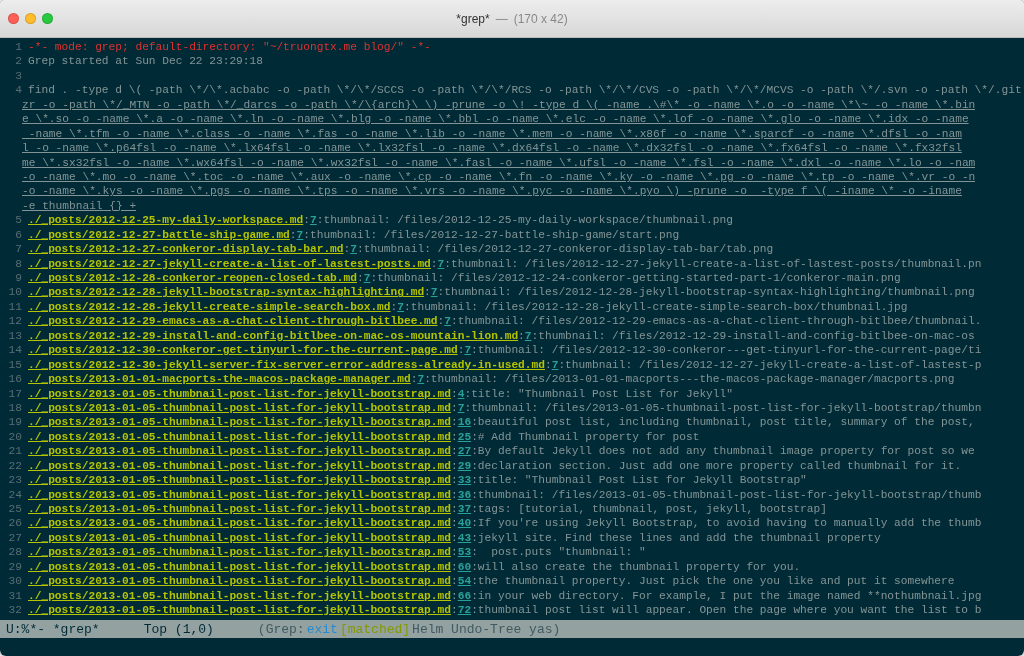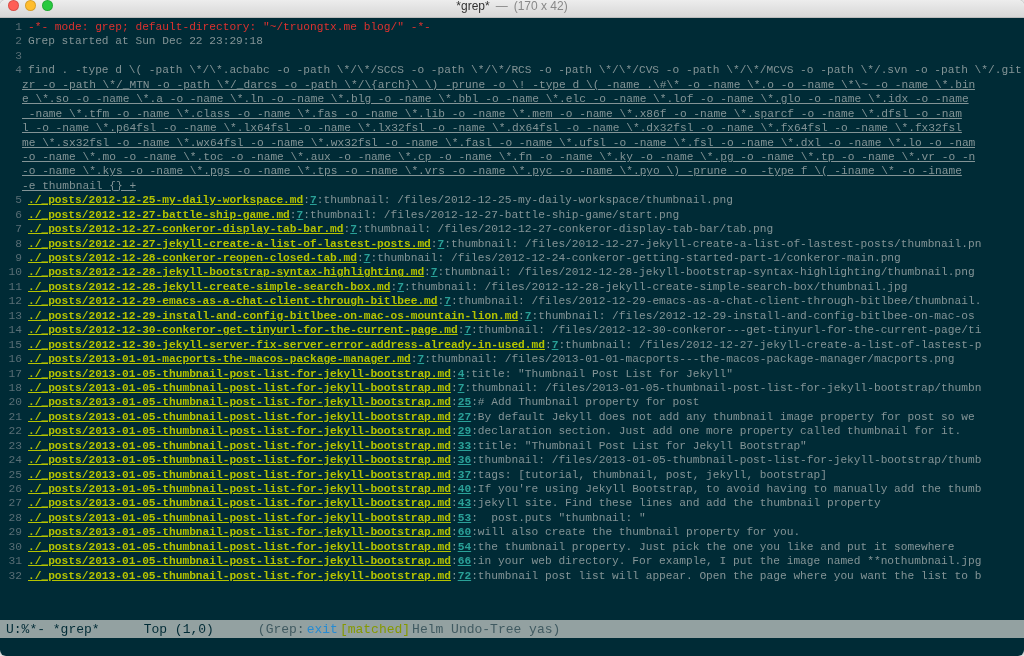--- a/index.html
+++ b/index.html
@@ -1,21 +1,21 @@
 <!DOCTYPE html>
 <html><head>
 <meta charset="utf-8">
 <style>
   * { margin: 0; padding: 0; box-sizing: border-box; }
   html, body { width: 1024px; height: 656px; overflow: hidden; font-family: Menlo, Monaco, "Courier New", monospace; }
   body { background: #e6e6e6; }
 
   .window { width: 1024px; height: 656px; background: #fff; border-radius: 6px; overflow: hidden; display: flex; flex-direction: column; box-shadow: 0 0 0 1px rgba(0,0,0,0.1); }
 
-  .titlebar { height: 18px; background: linear-gradient(#ededed,#d7d7d7); border-bottom: 1px solid #bcbcbc; display: flex; padding: 0 8px; font: 12px/1 -apple-system, "Helvetica Neue", Arial, sans-serif; color: #4a4a4a; }
+  .titlebar { height: 38px; background: linear-gradient(#ededed,#d7d7d7); border-bottom: 1px solid #bcbcbc; display: flex; align-items: center; padding: 0 8px; font: 12px/1 -apple-system, "Helvetica Neue", Arial, sans-serif; color: #4a4a4a; }
   .traffic { display: flex; gap: 6px; }
   .tl { width: 11px; height: 11px; border-radius: 50%; border: 1px solid rgba(0,0,0,0.15); }
   .tl.close { background: #ff5f56; }
   .tl.min   { background: #ffbd2e; }
   .tl.max   { background: #27c93f; }
   .title-wrap { flex: 1; text-align: center; display:flex; justify-content:center; gap:6px; }
   .title-main { color:#333; }
   .title-dim  { color:#888; }
   .title-dims { color:#888; }
 
@@ -93,20 +93,21 @@
         <div class="row"><span class="gutter">9</span><span class="rowtext"><span class="hit-file">./_posts/2012-12-28-conkeror-reopen-closed-tab.md</span><span class="hit-rest">:</span><span class="hit-ln">7</span><span class="hit-rest">:</span><span class="hit-rest">thumbnail: /files/2012-12-24-conkeror-getting-started-part-1/conkeror-main.png</span></span></div>
         <div class="row"><span class="gutter">10</span><span class="rowtext"><span class="hit-file">./_posts/2012-12-28-jekyll-bootstrap-syntax-highlighting.md</span><span class="hit-rest">:</span><span class="hit-ln">7</span><span class="hit-rest">:</span><span class="hit-rest">thumbnail: /files/2012-12-28-jekyll-bootstrap-syntax-highlighting/thumbnail.png</span></span></div>
         <div class="row"><span class="gutter">11</span><span class="rowtext"><span class="hit-file">./_posts/2012-12-28-jekyll-create-simple-search-box.md</span><span class="hit-rest">:</span><span class="hit-ln">7</span><span class="hit-rest">:</span><span class="hit-rest">thumbnail: /files/2012-12-28-jekyll-create-simple-search-box/thumbnail.jpg</span></span></div>
         <div class="row"><span class="gutter">12</span><span class="rowtext"><span class="hit-file">./_posts/2012-12-29-emacs-as-a-chat-client-through-bitlbee.md</span><span class="hit-rest">:</span><span class="hit-ln">7</span><span class="hit-rest">:</span><span class="hit-rest">thumbnail: /files/2012-12-29-emacs-as-a-chat-client-through-bitlbee/thumbnail.</span></span></div>
         <div class="row"><span class="gutter">13</span><span class="rowtext"><span class="hit-file">./_posts/2012-12-29-install-and-config-bitlbee-on-mac-os-mountain-lion.md</span><span class="hit-rest">:</span><span class="hit-ln">7</span><span class="hit-rest">:</span><span class="hit-rest">thumbnail: /files/2012-12-29-install-and-config-bitlbee-on-mac-os</span></span></div>
         <div class="row"><span class="gutter">14</span><span class="rowtext"><span class="hit-file">./_posts/2012-12-30-conkeror-get-tinyurl-for-the-current-page.md</span><span class="hit-rest">:</span><span class="hit-ln">7</span><span class="hit-rest">:</span><span class="hit-rest">thumbnail: /files/2012-12-30-conkeror---get-tinyurl-for-the-current-page/ti</span></span></div>
         <div class="row"><span class="gutter">15</span><span class="rowtext"><span class="hit-file">./_posts/2012-12-30-jekyll-server-fix-server-error-address-already-in-used.md</span><span class="hit-rest">:</span><span class="hit-ln">7</span><span class="hit-rest">:</span><span class="hit-rest">thumbnail: /files/2012-12-27-jekyll-create-a-list-of-lastest-p</span></span></div>
         <div class="row"><span class="gutter">16</span><span class="rowtext"><span class="hit-file">./_posts/2013-01-01-macports-the-macos-package-manager.md</span><span class="hit-rest">:</span><span class="hit-ln">7</span><span class="hit-rest">:</span><span class="hit-rest">thumbnail: /files/2013-01-01-macports---the-macos-package-manager/macports.png</span></span></div>
         <div class="row"><span class="gutter">17</span><span class="rowtext"><span class="hit-file">./_posts/2013-01-05-thumbnail-post-list-for-jekyll-bootstrap.md</span><span class="hit-rest">:</span><span class="hit-ln">4</span><span class="hit-rest">:</span><span class="hit-rest">title: "Thumbnail Post List for Jekyll"</span></span></div>
         <div class="row"><span class="gutter">18</span><span class="rowtext"><span class="hit-file">./_posts/2013-01-05-thumbnail-post-list-for-jekyll-bootstrap.md</span><span class="hit-rest">:</span><span class="hit-ln">7</span><span class="hit-rest">:</span><span class="hit-rest">thumbnail: /files/2013-01-05-thumbnail-post-list-for-jekyll-bootstrap/thumbn</span></span></div>
+        <div class="row"><span class="gutter">19</span><span class="rowtext"><span class="hit-file">./_posts/2013-01-05-thumbnail-post-list-for-jekyll-bootstrap.md</span><span class="hit-rest">:</span><span class="hit-ln">16</span><span class="hit-rest">:</span><span class="hit-rest">beautiful post list, including thumbnail, post title, summary of the post,</span></span></div>
         <div class="row"><span class="gutter">20</span><span class="rowtext"><span class="hit-file">./_posts/2013-01-05-thumbnail-post-list-for-jekyll-bootstrap.md</span><span class="hit-rest">:</span><span class="hit-ln">25</span><span class="hit-rest">:</span><span class="hit-rest"># Add Thumbnail property for post</span></span></div>
         <div class="row"><span class="gutter">21</span><span class="rowtext"><span class="hit-file">./_posts/2013-01-05-thumbnail-post-list-for-jekyll-bootstrap.md</span><span class="hit-rest">:</span><span class="hit-ln">27</span><span class="hit-rest">:</span><span class="hit-rest">By default Jekyll does not add any thumbnail image property for post so we</span></span></div>
         <div class="row"><span class="gutter">22</span><span class="rowtext"><span class="hit-file">./_posts/2013-01-05-thumbnail-post-list-for-jekyll-bootstrap.md</span><span class="hit-rest">:</span><span class="hit-ln">29</span><span class="hit-rest">:</span><span class="hit-rest">declaration section. Just add one more property called thumbnail for it.</span></span></div>
         <div class="row"><span class="gutter">23</span><span class="rowtext"><span class="hit-file">./_posts/2013-01-05-thumbnail-post-list-for-jekyll-bootstrap.md</span><span class="hit-rest">:</span><span class="hit-ln">33</span><span class="hit-rest">:</span><span class="hit-rest">title: "Thumbnail Post List for Jekyll Bootstrap"</span></span></div>
         <div class="row"><span class="gutter">24</span><span class="rowtext"><span class="hit-file">./_posts/2013-01-05-thumbnail-post-list-for-jekyll-bootstrap.md</span><span class="hit-rest">:</span><span class="hit-ln">36</span><span class="hit-rest">:</span><span class="hit-rest">thumbnail: /files/2013-01-05-thumbnail-post-list-for-jekyll-bootstrap/thumb</span></span></div>
         <div class="row"><span class="gutter">25</span><span class="rowtext"><span class="hit-file">./_posts/2013-01-05-thumbnail-post-list-for-jekyll-bootstrap.md</span><span class="hit-rest">:</span><span class="hit-ln">37</span><span class="hit-rest">:</span><span class="hit-rest">tags: [tutorial, thumbnail, post, jekyll, bootstrap]</span></span></div>
         <div class="row"><span class="gutter">26</span><span class="rowtext"><span class="hit-file">./_posts/2013-01-05-thumbnail-post-list-for-jekyll-bootstrap.md</span><span class="hit-rest">:</span><span class="hit-ln">40</span><span class="hit-rest">:</span><span class="hit-rest">If you're using Jekyll Bootstrap, to avoid having to manually add the thumb</span></span></div>
         <div class="row"><span class="gutter">27</span><span class="rowtext"><span class="hit-file">./_posts/2013-01-05-thumbnail-post-list-for-jekyll-bootstrap.md</span><span class="hit-rest">:</span><span class="hit-ln">43</span><span class="hit-rest">:</span><span class="hit-rest">jekyll site. Find these lines and add the thumbnail property</span></span></div>
         <div class="row"><span class="gutter">28</span><span class="rowtext"><span class="hit-file">./_posts/2013-01-05-thumbnail-post-list-for-jekyll-bootstrap.md</span><span class="hit-rest">:</span><span class="hit-ln">53</span><span class="hit-rest">:</span><span class="hit-rest">  post.puts "thumbnail: "</span></span></div>
         <div class="row"><span class="gutter">29</span><span class="rowtext"><span class="hit-file">./_posts/2013-01-05-thumbnail-post-list-for-jekyll-bootstrap.md</span><span class="hit-rest">:</span><span class="hit-ln">60</span><span class="hit-rest">:</span><span class="hit-rest">will also create the thumbnail property for you.</span></span></div>

